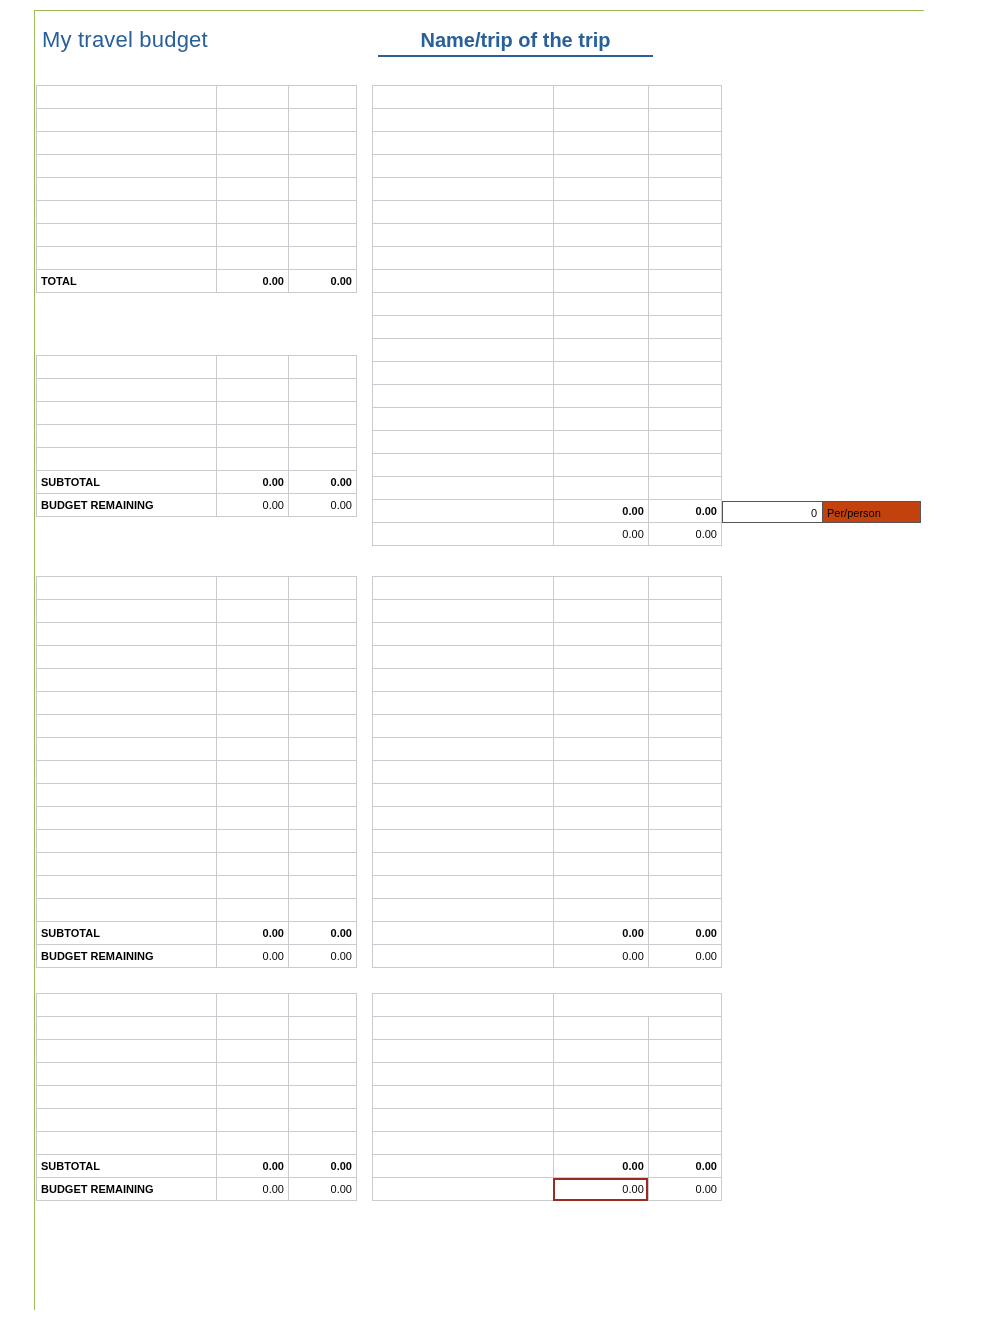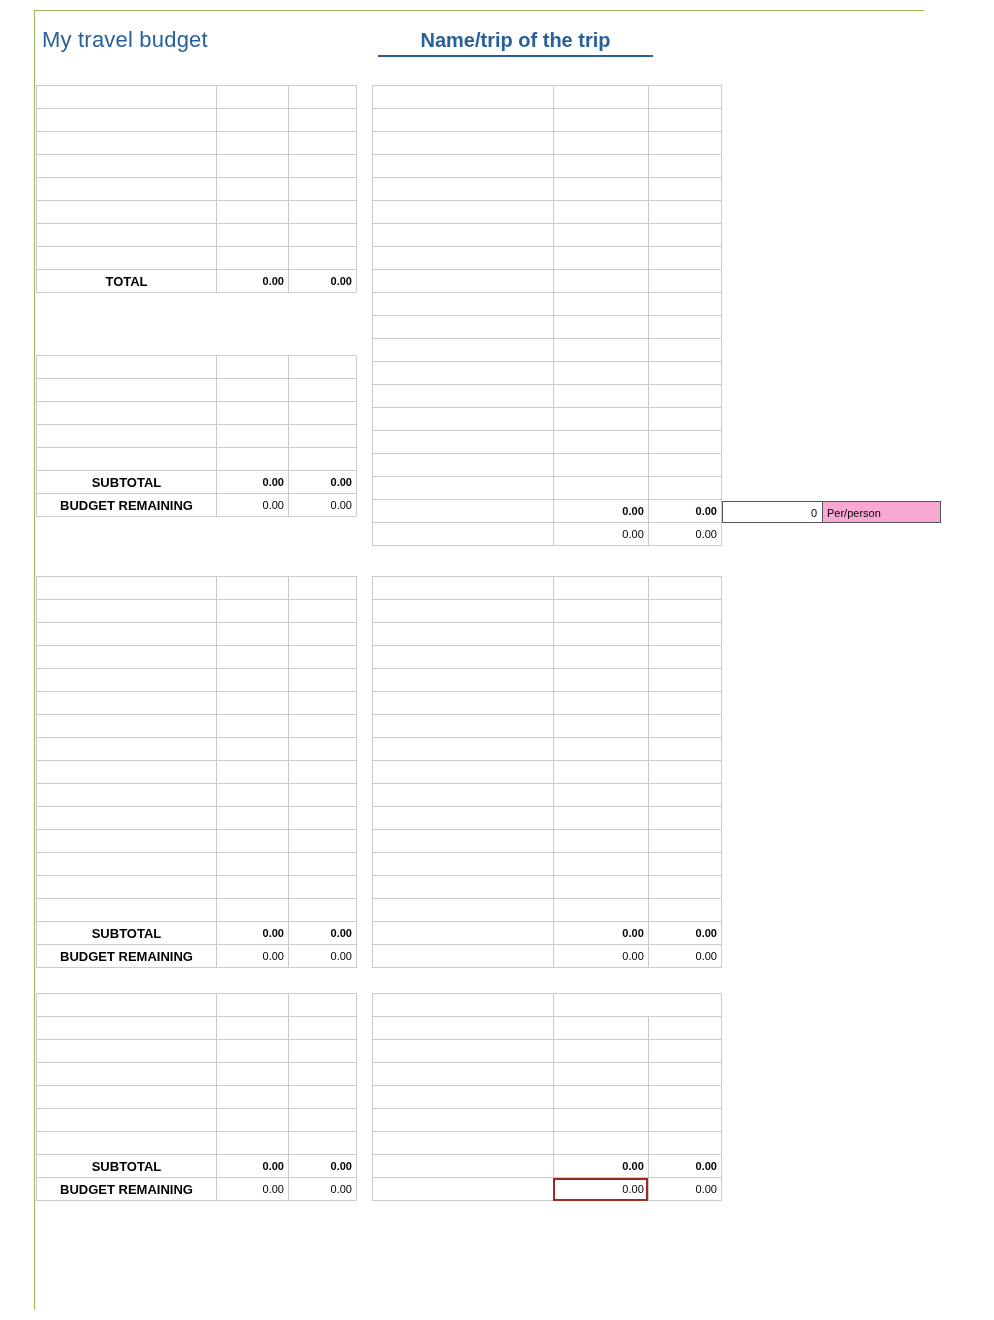--- a/index.html
+++ b/index.html
@@ -91,23 +91,23 @@
   .purple-hd td { background: #8064a2; }
   .tan-hd td { background: #c89a72; }
   .red-hd td { background: #c0504d; }
 
   .hdr td.blank-cell {
     background: #ffffff !important;
     border: 1px solid #c8ccd0;
   }
 
   .rowlabel {
-    text-align: center;
+    text-align: left;
     font-weight: bold;
-    font-size: 13px;
+    font-size: 11px;
     padding-right: 8px;
   }
   .num {
     text-align: right;
     font-weight: bold;
     padding-right: 8px;
   }
   .num-light {
     text-align: right;
     font-weight: normal;
@@ -136,27 +136,27 @@
     height: 22px;
     border: 1px solid #555;
     border-right: none;
     text-align: right;
     padding-right: 5px;
     box-sizing: border-box;
     line-height: 22px;
     background: #fff;
   }
   .perperson-box .lbl {
-    width: 119px;
+    width: 99px;
     height: 22px;
     border: 1px solid #555;
     padding-left: 4px;
     box-sizing: border-box;
     line-height: 22px;
-    background: #f9a8d4;
+    background: #c2410c;
   }
 </style>
 </head>
 <body>
 
 <div class="top-rule"></div>
 <div class="left-rule"></div>
 
 <div class="page-title">My travel budget</div>
 <div class="trip-title">Name/trip of the trip </div>

